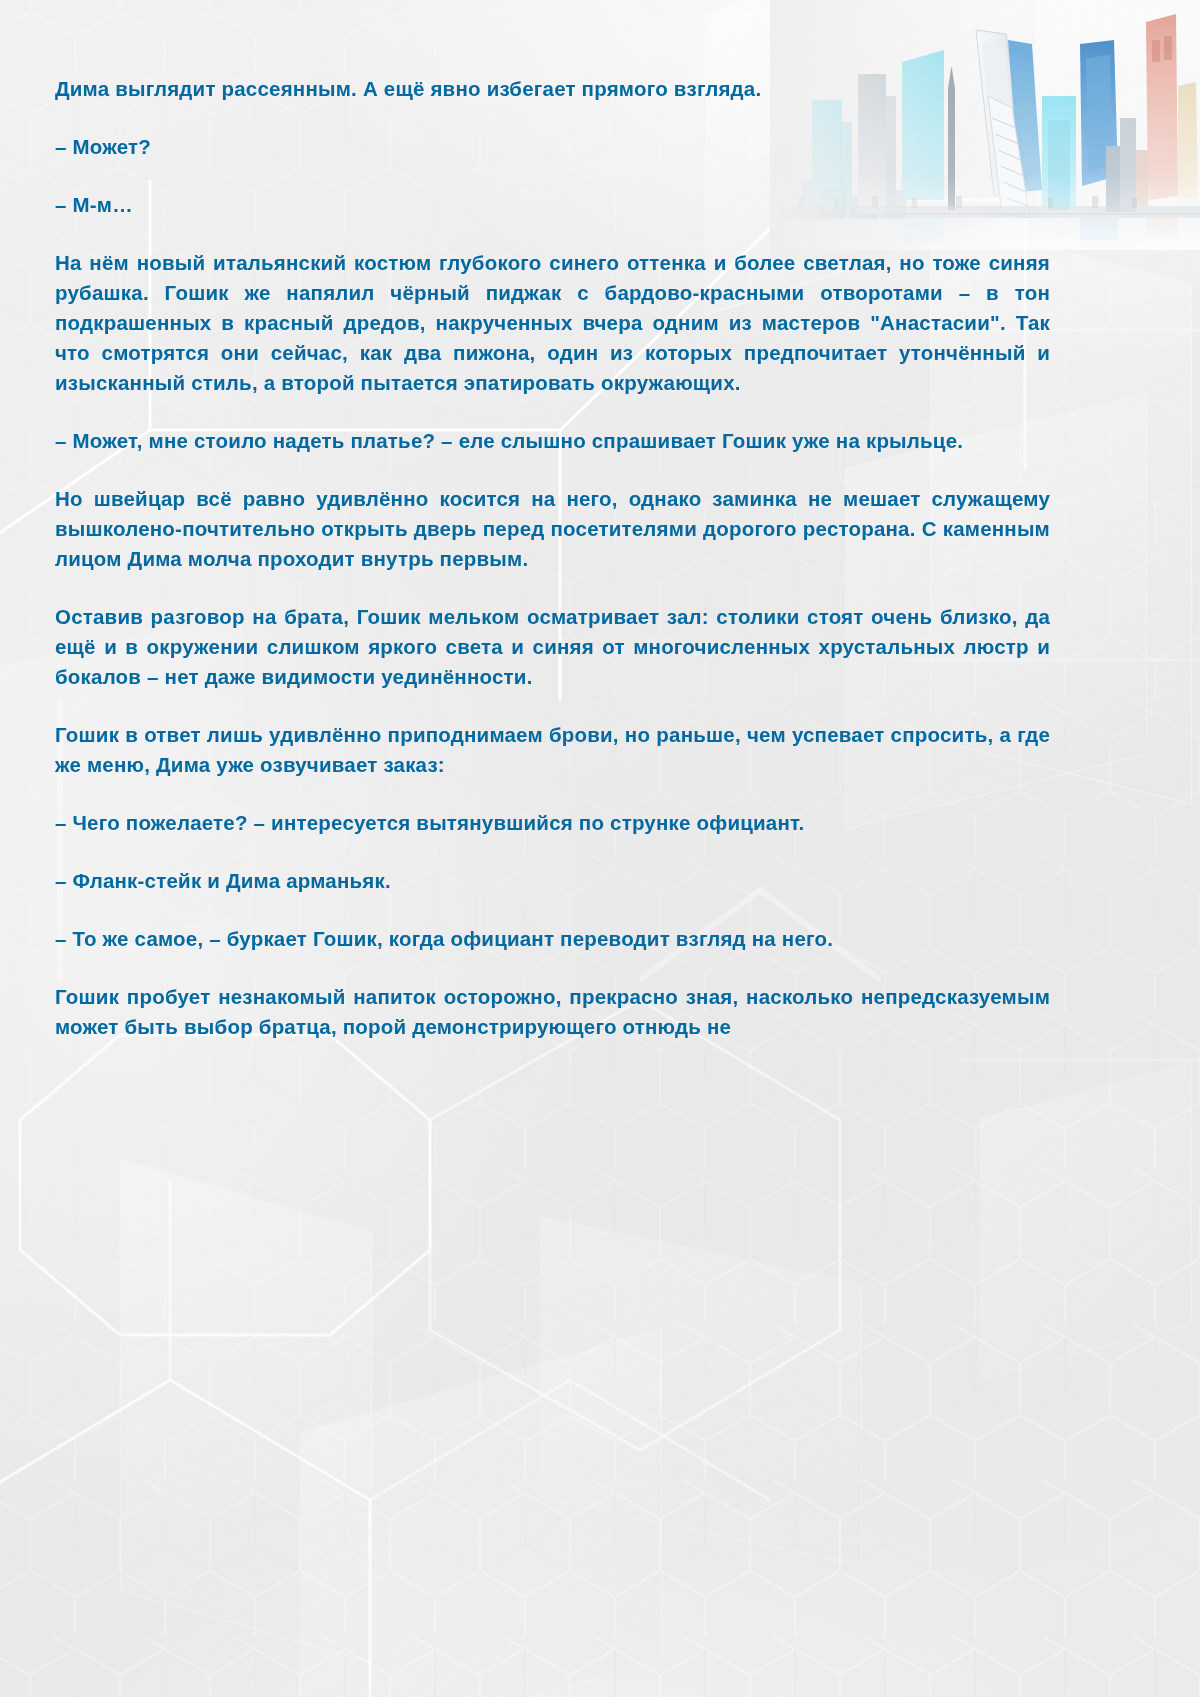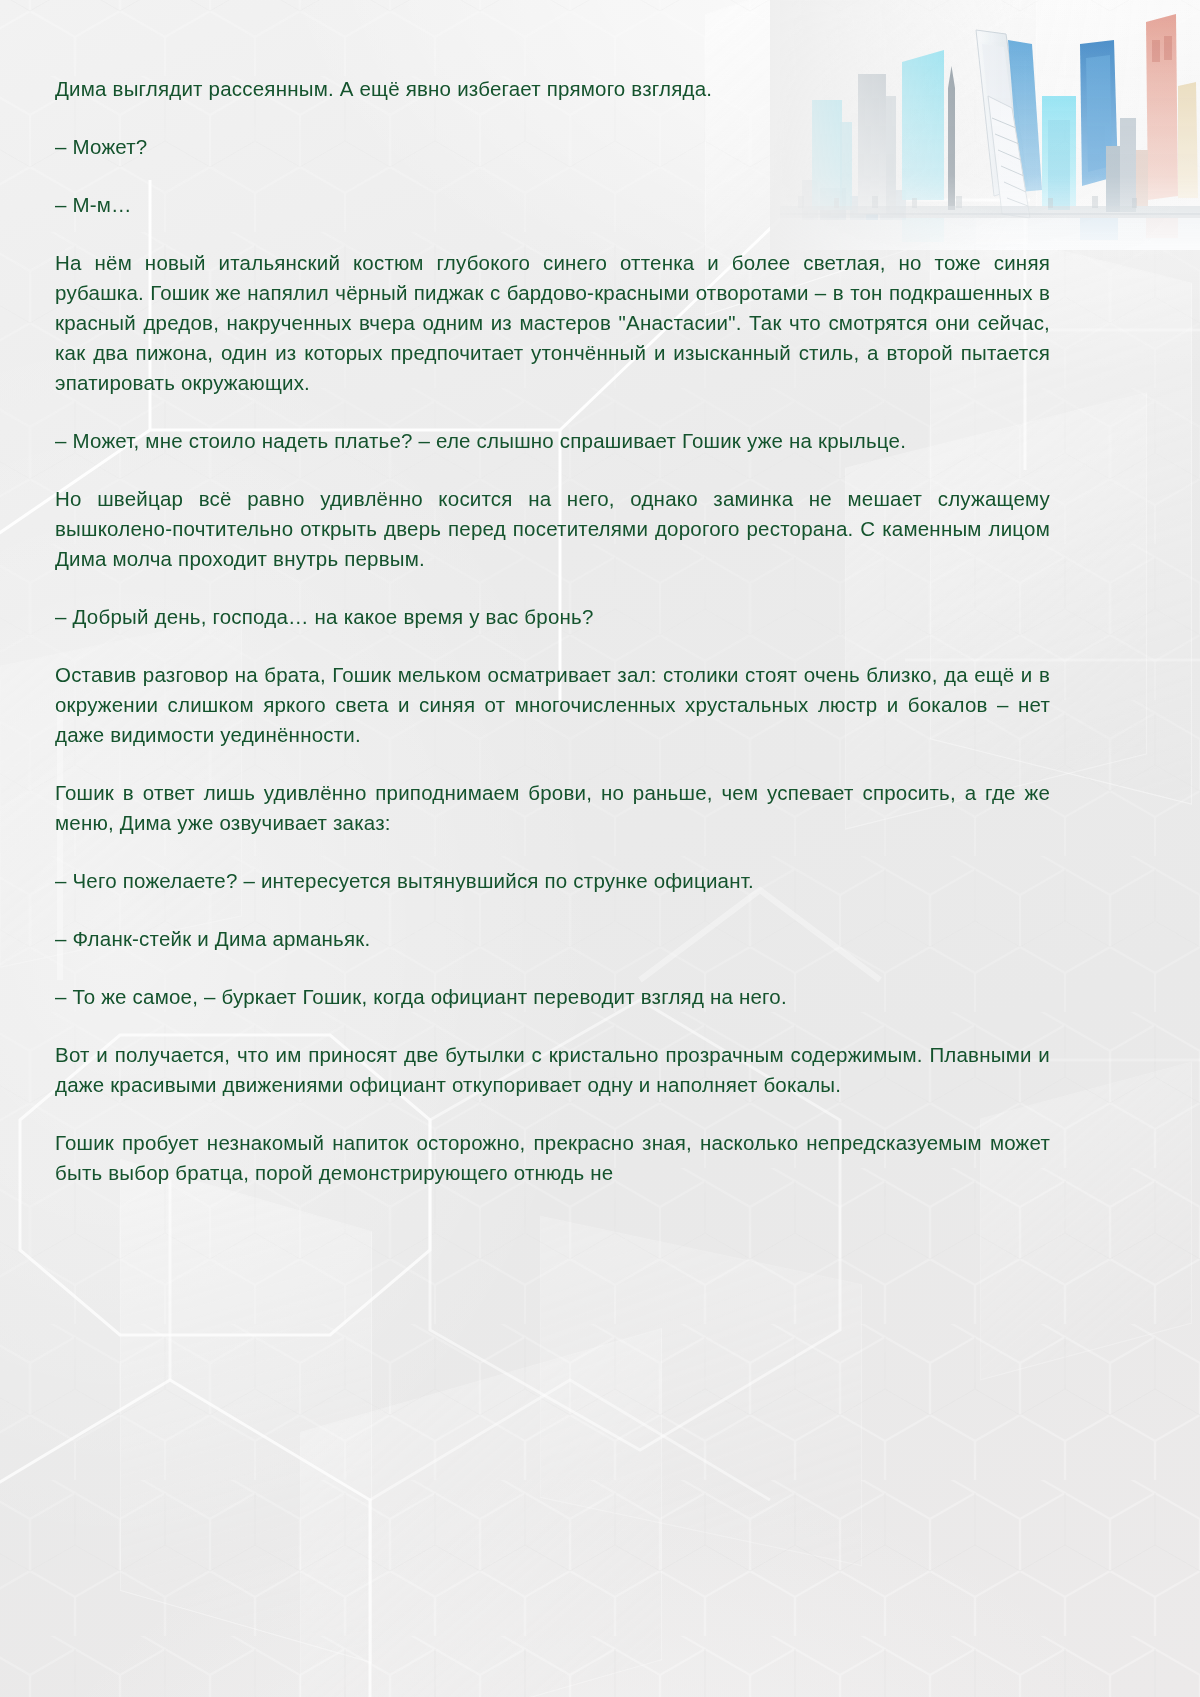--- a/index.html
+++ b/index.html
@@ -101,24 +101,25 @@
     position: absolute;
     left: 55px;
     top: 74px;
     width: 995px;
   }
 
   p.para {
     margin: 0 0 28px 0;
     font-size: 20.5px;
     line-height: 30px;
-    color: #14532d;
+    color: #0369a1;
     text-align: justify;
     text-justify: inter-word;
     letter-spacing: 0.01em;
+    font-weight: bold;
     -webkit-font-smoothing: antialiased;
   }
 
   p.para:last-child { margin-bottom: 0; }
 
   
   p.para.short { text-align: left; }
 </style>
 </head>
 <body>
@@ -314,23 +315,21 @@
   </div>
   <div class="skyline-fade"></div>
 
   <div class="content">
     <p class="para short">Дима выглядит рассеянным. А ещё явно избегает прямого взгляда.</p>
     <p class="para short">– Может?</p>
     <p class="para short">– М-м…</p>
     <p class="para">На нём новый итальянский костюм глубокого синего оттенка и более светлая, но тоже синяя рубашка. Гошик же напялил чёрный пиджак с бардово-красными отворотами – в тон подкрашенных в красный дредов, накрученных вчера одним из мастеров "Анастасии". Так что смотрятся они сейчас, как два пижона, один из которых предпочитает утончённый и изысканный стиль, а второй пытается эпатировать окружающих.</p>
     <p class="para short">– Может, мне стоило надеть платье? – еле слышно спрашивает Гошик уже на крыльце.</p>
     <p class="para">Но швейцар всё равно удивлённо косится на него, однако заминка не мешает служащему вышколено-почтительно открыть дверь перед посетителями дорогого ресторана. С каменным лицом Дима молча проходит внутрь первым.</p>
-    <p class="para short">– Добрый день, господа… на какое время у вас бронь?</p>
     <p class="para">Оставив разговор на брата, Гошик мельком осматривает зал: столики стоят очень близко, да ещё и в окружении слишком яркого света и синяя от многочисленных хрустальных люстр и бокалов – нет даже видимости уединённости.</p>
     <p class="para">Гошик в ответ лишь удивлённо приподнимаем брови, но раньше, чем успевает спросить, а где же меню, Дима уже озвучивает заказ:</p>
     <p class="para short">– Чего пожелаете? – интересуется вытянувшийся по струнке официант.</p>
     <p class="para short">– Фланк-стейк и Дима арманьяк.</p>
     <p class="para short">– То же самое, – буркает Гошик, когда официант переводит взгляд на него.</p>
-    <p class="para">Вот и получается, что им приносят две бутылки с кристально прозрачным содержимым. Плавными и даже красивыми движениями официант откупоривает одну и наполняет бокалы.</p>
     <p class="para">Гошик пробует незнакомый напиток осторожно, прекрасно зная, насколько непредсказуемым может быть выбор братца, порой демонстрирующего отнюдь не</p>
   </div>
 
 </div>
 
 </body></html>

